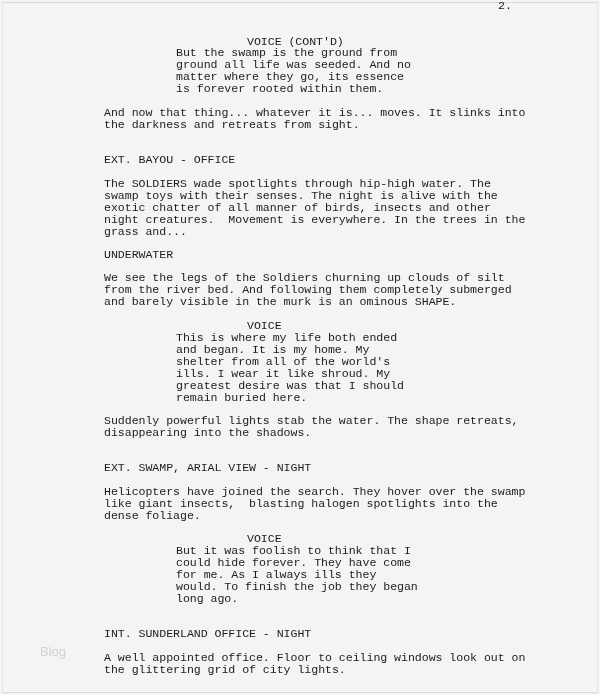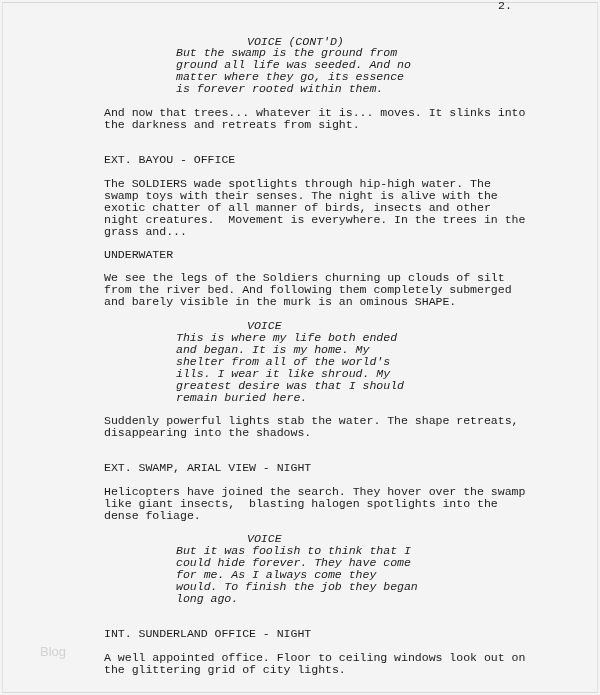--- a/index.html
+++ b/index.html
@@ -18,42 +18,42 @@
     }
     .line {
       position: absolute;
       font-family: "Liberation Mono", "DejaVu Sans Mono", monospace;
       font-size: 11.6px;
       line-height: 11.9px;
       color: #1c1c1c;
       white-space: pre;
       letter-spacing: -0.05px;
     }
-    .it { font-style: italic; }
+    .it { }
     .pagenum { left: 498px; top: 0px; }
     .watermark {
       position: absolute; left: 40px; top: 644px;
       font-family: "Liberation Sans", sans-serif; font-size: 13px;
       color: #d2d2d2;
     }
   </style>
 </head>
 <body>
 
 <div class="page"></div>
 
 <div class="line pagenum">2.</div>
 
 <div class="line it" style="left:247px;top:36px">VOICE (CONT'D)</div>
 <div class="line it" style="left:176px;top:47px">But the swamp is the ground from</div>
 <div class="line it" style="left:176px;top:59px">ground all life was seeded. And no</div>
 <div class="line it" style="left:176px;top:71px">matter where they go, its essence</div>
 <div class="line it" style="left:176px;top:83px">is forever rooted within them.</div>
 
-<div class="line" style="left:104px;top:107px">And now that trees... whatever it is... moves. It slinks into</div>
+<div class="line" style="left:104px;top:107px">And now that thing... whatever it is... moves. It slinks into</div>
 <div class="line" style="left:104px;top:119px">the darkness and retreats from sight.</div>
 
 <div class="line" style="left:104px;top:154px">EXT. BAYOU - OFFICE</div>
 
 <div class="line" style="left:104px;top:178px">The SOLDIERS wade spotlights through hip-high water. The</div>
 <div class="line" style="left:104px;top:190px">swamp toys with their senses. The night is alive with the</div>
 <div class="line" style="left:104px;top:202px">exotic chatter of all manner of birds, insects and other</div>
 <div class="line" style="left:104px;top:214px">night creatures.  Movement is everywhere. In the trees in the</div>
 <div class="line" style="left:104px;top:226px">grass and...</div>
 
@@ -76,21 +76,21 @@
 
 <div class="line" style="left:104px;top:462px">EXT. SWAMP, ARIAL VIEW - NIGHT</div>
 
 <div class="line" style="left:104px;top:486px">Helicopters have joined the search. They hover over the swamp</div>
 <div class="line" style="left:104px;top:498px">like giant insects,  blasting halogen spotlights into the</div>
 <div class="line" style="left:104px;top:510px">dense foliage.</div>
 
 <div class="line it" style="left:247px;top:533px">VOICE</div>
 <div class="line it" style="left:176px;top:545px">But it was foolish to think that I</div>
 <div class="line it" style="left:176px;top:557px">could hide forever. They have come</div>
-<div class="line it" style="left:176px;top:569px">for me. As I always come they</div>
+<div class="line it" style="left:176px;top:569px">for me. As I always ills they</div>
 <div class="line it" style="left:176px;top:581px">would. To finish the job they began</div>
 <div class="line it" style="left:176px;top:593px">long ago.</div>
 
 <div class="line" style="left:104px;top:628px">INT. SUNDERLAND OFFICE - NIGHT</div>
 
 <div class="line" style="left:104px;top:652px">A well appointed office. Floor to ceiling windows look out on</div>
 <div class="line" style="left:104px;top:664px">the glittering grid of city lights.</div>
 
 <div class="watermark">Blog</div>
 

